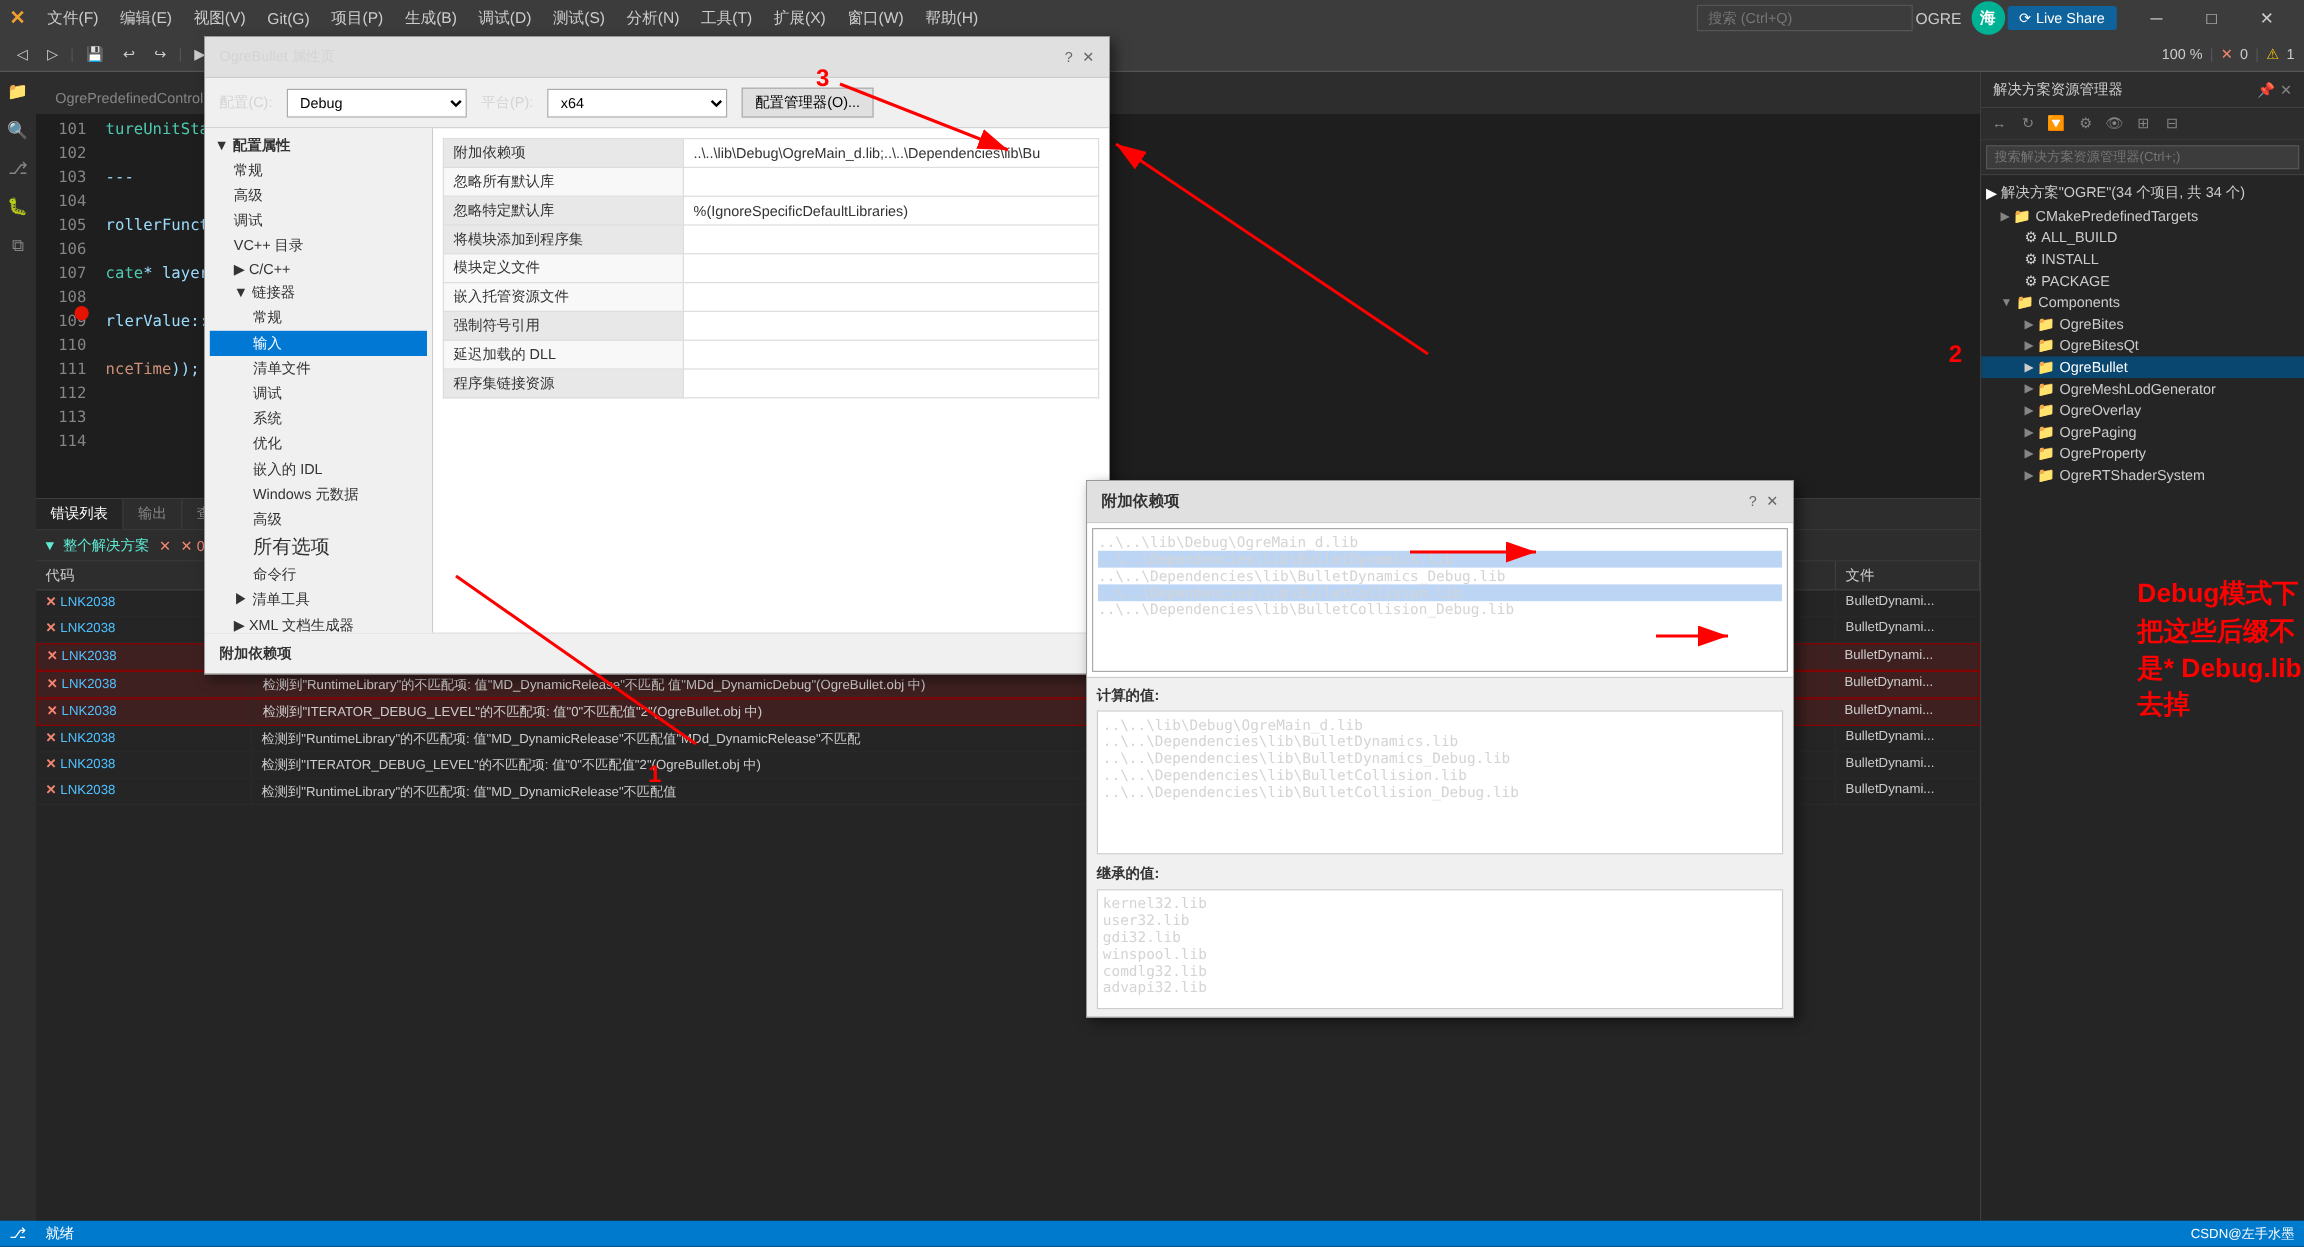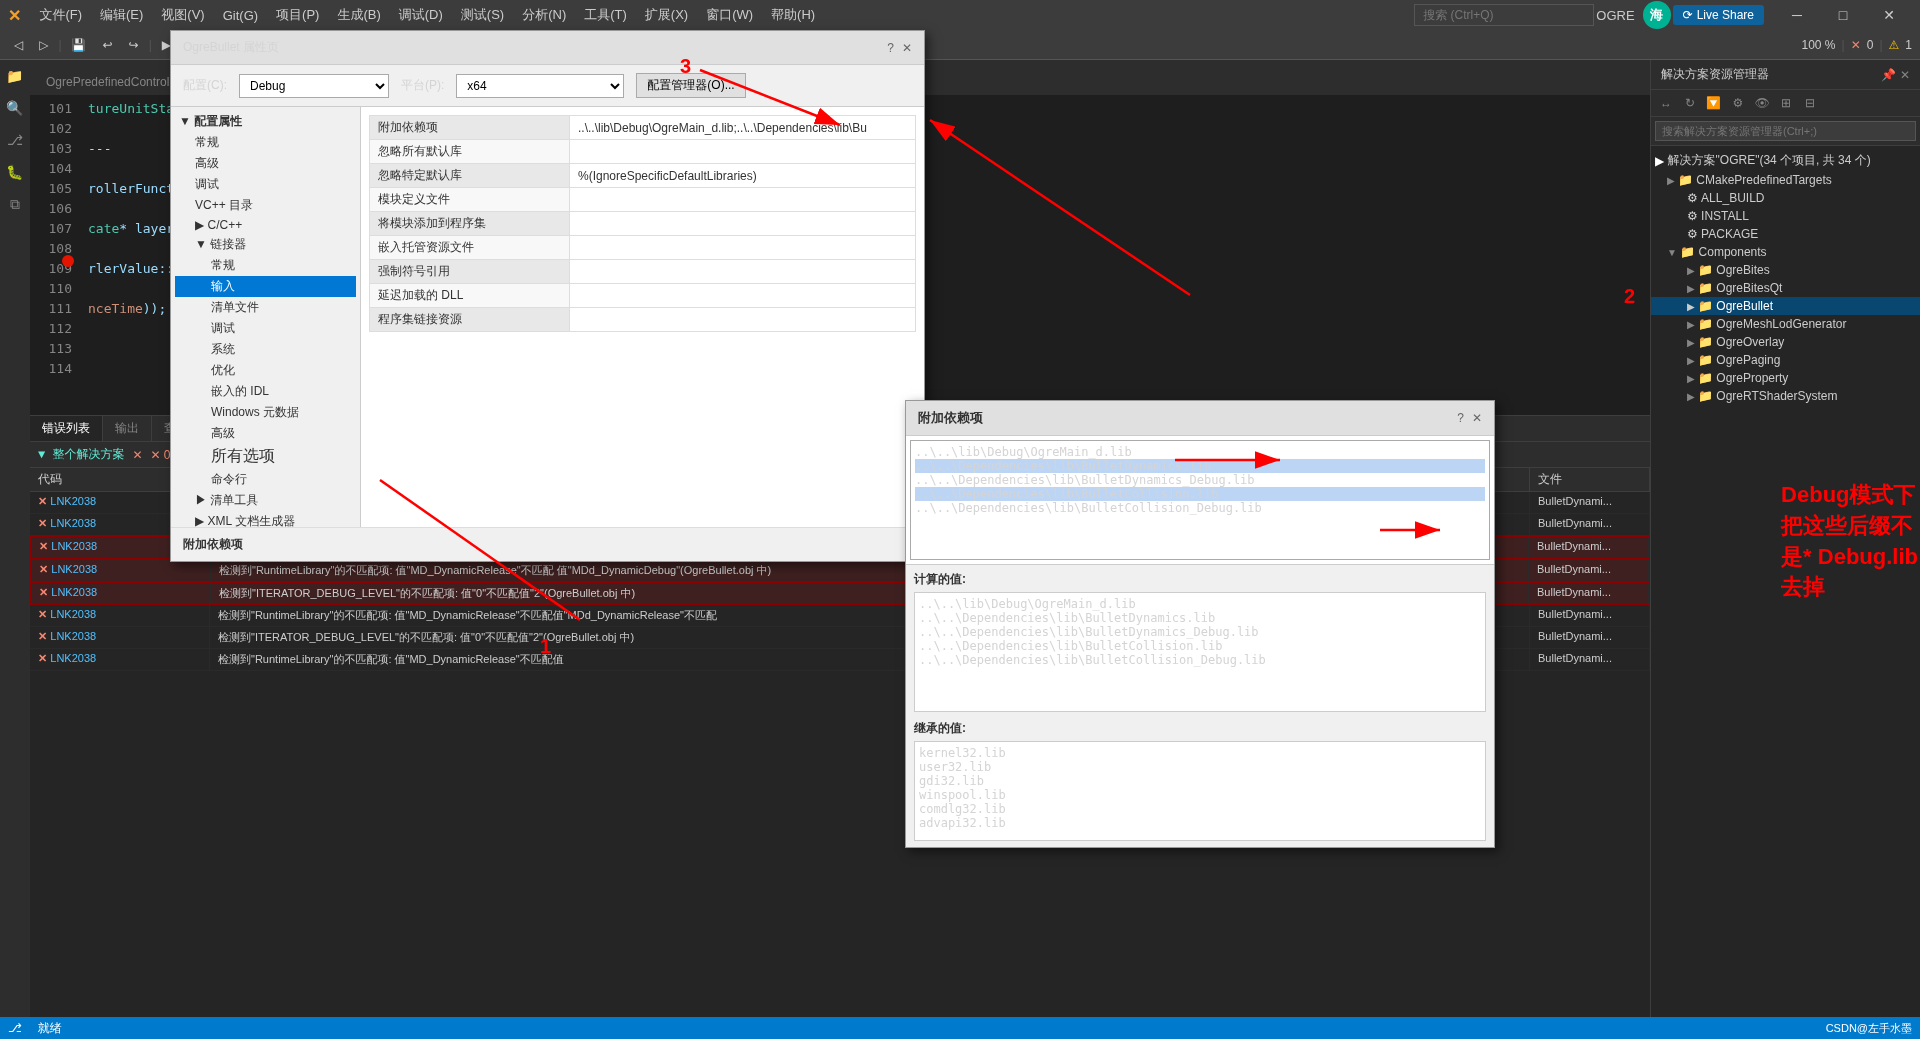--- a/index.html
+++ b/index.html
@@ -388,21 +388,21 @@
         <span style="color:#666;cursor:pointer;">?</span>
         <span style="cursor:pointer;color:#666;">✕</span>
       </div>
     </div>
     <div class="dialog-config-bar">
       <span>配置(C):</span>
       <select style="border:1px solid #aaa;background:white;padding:2px 6px;font-size:12px;height:24px;width:150px;">
         <option>Debug</option>
       </select>
       <span>平台(P):</span>
-      <select style="border:1px solid #aaa;background:white;padding:2px 6px;font-size:12px;height:24px;width:168px;">
+      <select style="border:1px solid #aaa;background:white;padding:2px 6px;font-size:12px;height:24px;width:150px;">
         <option>x64</option>
       </select>
       <button class="dialog-config-btn">配置管理器(O)...</button>
     </div>
     <div class="dialog-body">
 
       <div class="dialog-tree" style="width:190px;background:#f0f0f0;border-right:1px solid #ccc;overflow-y:auto;padding:4px;">
         <div class="dialog-tree-item dialog-tree-group" style="font-size:12px;color:#333;padding:2px 4px;cursor:pointer;">▼ 配置属性</div>
         <div class="dialog-tree-item dialog-tree-child" style="font-size:12px;color:#333;padding:2px 4px 2px 20px;cursor:pointer;">常规</div>
         <div class="dialog-tree-item dialog-tree-child" style="font-size:12px;color:#333;padding:2px 4px 2px 20px;cursor:pointer;">高级</div>
@@ -435,25 +435,25 @@
           </tr>
           <tr>
             <td style="padding:3px 8px;color:#333;background:#f8f8f8;width:200px;border:1px solid #ddd;">忽略所有默认库</td>
             <td style="padding:3px 8px;color:#333;background:white;border:1px solid #ddd;"></td>
           </tr>
           <tr>
             <td style="padding:3px 8px;color:#333;background:#e8e8e8;width:200px;border:1px solid #ddd;">忽略特定默认库</td>
             <td style="padding:3px 8px;color:#333;background:white;border:1px solid #ddd;">%(IgnoreSpecificDefaultLibraries)</td>
           </tr>
           <tr>
+            <td style="padding:3px 8px;color:#333;background:#e8e8e8;width:200px;border:1px solid #ddd;">将模块添加到程序集</td>
+            <td style="padding:3px 8px;color:#333;background:white;border:1px solid #ddd;"></td>
+          </tr>
+          <tr>
             <td style="padding:3px 8px;color:#333;background:#f8f8f8;width:200px;border:1px solid #ddd;">模块定义文件</td>
-            <td style="padding:3px 8px;color:#333;background:white;border:1px solid #ddd;"></td>
-          </tr>
-          <tr>
-            <td style="padding:3px 8px;color:#333;background:#e8e8e8;width:200px;border:1px solid #ddd;">将模块添加到程序集</td>
             <td style="padding:3px 8px;color:#333;background:white;border:1px solid #ddd;"></td>
           </tr>
           <tr>
             <td style="padding:3px 8px;color:#333;background:#f8f8f8;width:200px;border:1px solid #ddd;">嵌入托管资源文件</td>
             <td style="padding:3px 8px;color:#333;background:white;border:1px solid #ddd;"></td>
           </tr>
           <tr>
             <td style="padding:3px 8px;color:#333;background:#e8e8e8;width:200px;border:1px solid #ddd;">强制符号引用</td>
             <td style="padding:3px 8px;color:#333;background:white;border:1px solid #ddd;"></td>
           </tr>

